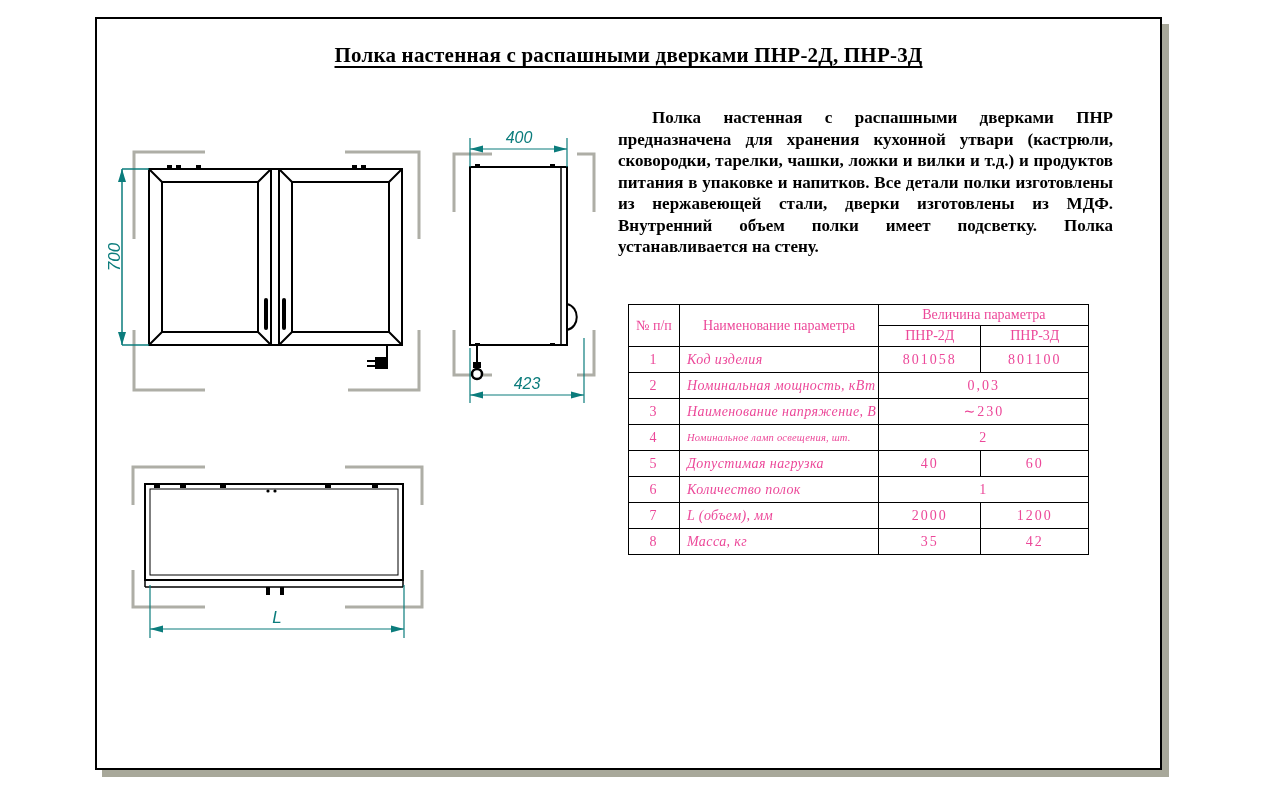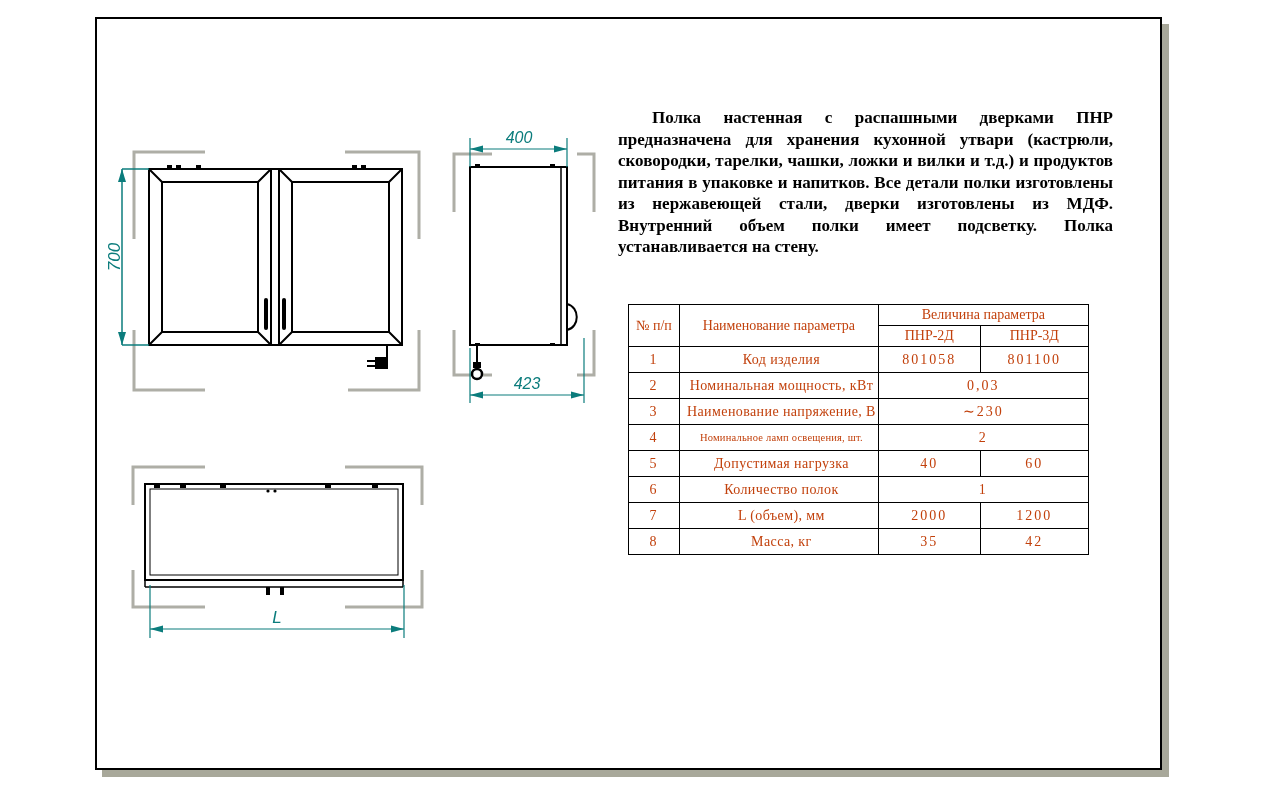--- a/index.html
+++ b/index.html
@@ -12,37 +12,38 @@
          text-decoration:underline;text-underline-offset:4px;}
   .descr{position:absolute;left:521px;top:88px;width:495px;
          font-weight:bold;font-size:17px;line-height:21.5px;text-align:justify;
          text-indent:34px;margin:0;}
   .svgview{position:absolute;}
   .front-view{left:8px;top:112px;}
   .side-view{left:350px;top:103px;}
   .top-view{left:25px;top:438px;}
 
   table.spec{position:absolute;left:531px;top:285px;border-collapse:collapse;
-             table-layout:fixed;font-size:14px;color:#c2410c;}
+             table-layout:fixed;font-size:14px;color:#ec4899;}
   table.spec td{border:1px solid #000;padding:0 2px;height:25px;text-align:center;
                 overflow:hidden;white-space:nowrap;}
   table.spec tr.hdr td{height:20px;}
-  table.spec td.name{text-align:center;padding-left:7px;letter-spacing:0.4px;}
+  table.spec td.name{text-align:left;padding-left:7px;letter-spacing:0.4px;font-style:italic;}
   table.spec td.val, table.spec td.num{letter-spacing:2px;}
   table.spec td.small{font-size:10.5px;letter-spacing:0.2px;}
 
   .dimtext{font-family:"Liberation Sans", sans-serif;font-style:italic;
            fill:#0b7c7c;}
 </style>
 </head>
 <body>
 
 <div class="canvas">
   <div class="sheet">
 
+    <div class="title">Полка настенная с распашными дверками ПНР-2Д, ПНР-3Д</div>
 
     <svg class="svgview front-view" width="322" height="266" viewBox="0 0 322 266">
 
       <g stroke="#aeaea6" stroke-width="3" fill="none">
         <path d="M100,21 H29 V108"></path>
         <path d="M240,21 H314 V108"></path>
         <path d="M29,199 V259 H100"></path>
         <path d="M314,199 V259 H243"></path>
       </g>
 

